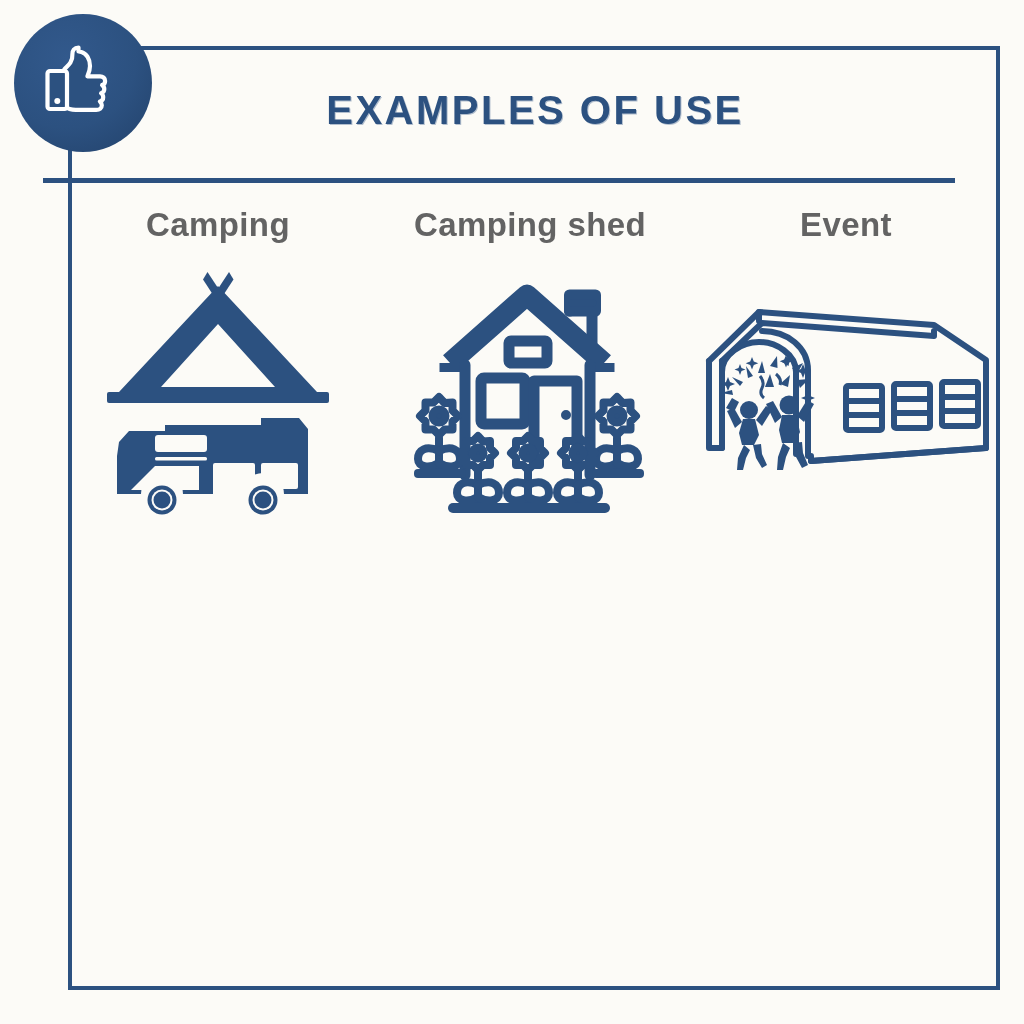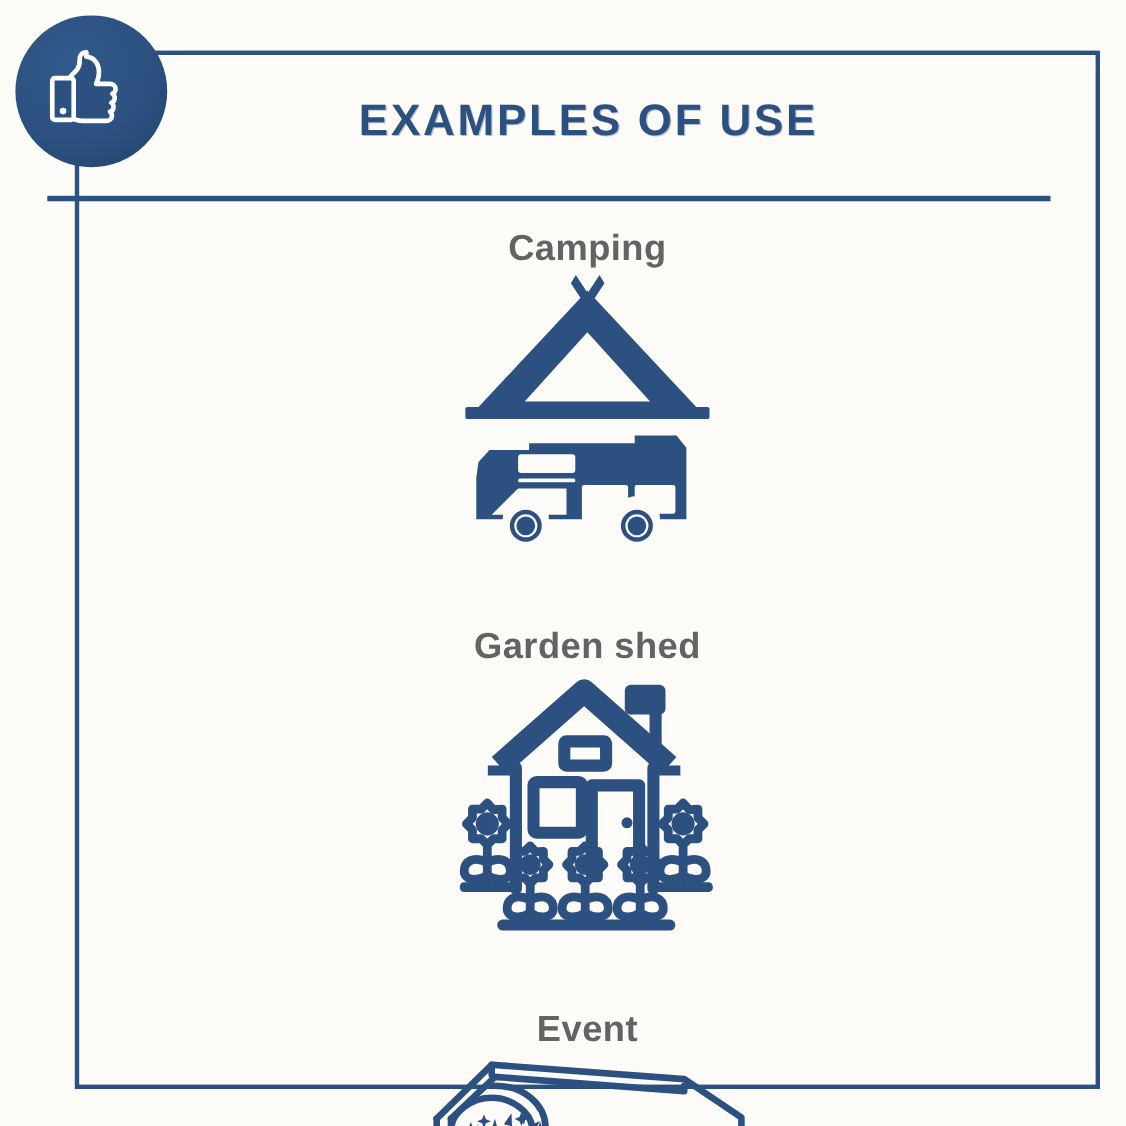--- a/index.html
+++ b/index.html
@@ -79,21 +79,21 @@
   }
 
   
   .grid {
     position: absolute;
     left: 72px;
     top: 192px;
     width: 924px;
     height: 790px;
     display: grid;
-    grid-template-columns: 1fr;
+    grid-template-columns: 1fr 1fr 1fr;
     grid-template-rows: 1fr 1fr;
     z-index: 3;
     gap: 20px;
   }
   .cell {
     position: relative;
     display: flex;
     flex-direction: column;
     align-items: center;
   }
@@ -179,21 +179,21 @@
             <circle cx="59" cy="234" r="8.5"></circle>
             <circle cx="160" cy="234" r="14.5"></circle>
             <circle cx="160" cy="234" r="10.5" fill="#fcfbf7"></circle>
             <circle cx="160" cy="234" r="8.5"></circle>
           </g>
         </svg>
       </div>
     </div>
 
     <div class="cell cell-garden">
-      <div class="cell-label">Garden shed</div>
+      <div class="cell-label">Camping shed</div>
       <div class="cell-icon">
         <svg width="248" height="250" viewBox="0 0 248 250" aria-hidden="true">
           <g fill="none" stroke="#2c5180" stroke-width="11" stroke-linejoin="round" stroke-linecap="round">
 
             <path d="M163.5 38 L186 38 L186 70"></path>
             <path d="M163.5 38 L163.5 22 L189.5 22 L189.5 38"></path>
             <path d="M166 30 L187 30" stroke-width="7"></path>
 
             <path d="M44 90 L121 22 L198 90" stroke-width="21" stroke-linecap="butt"></path>
 

